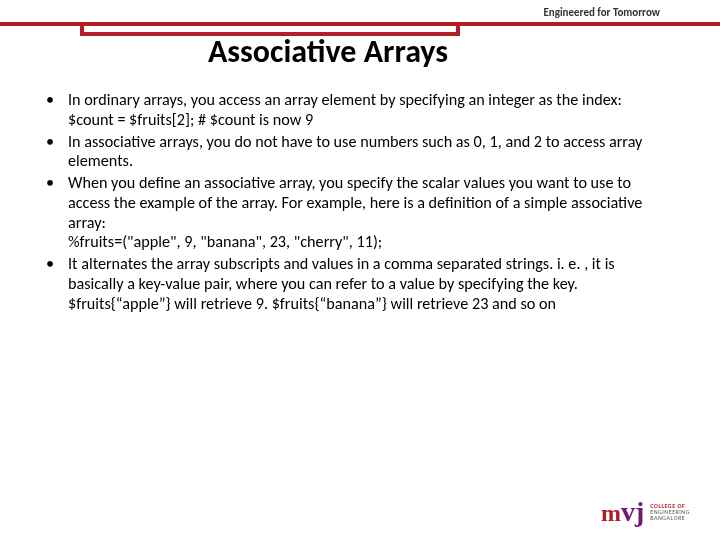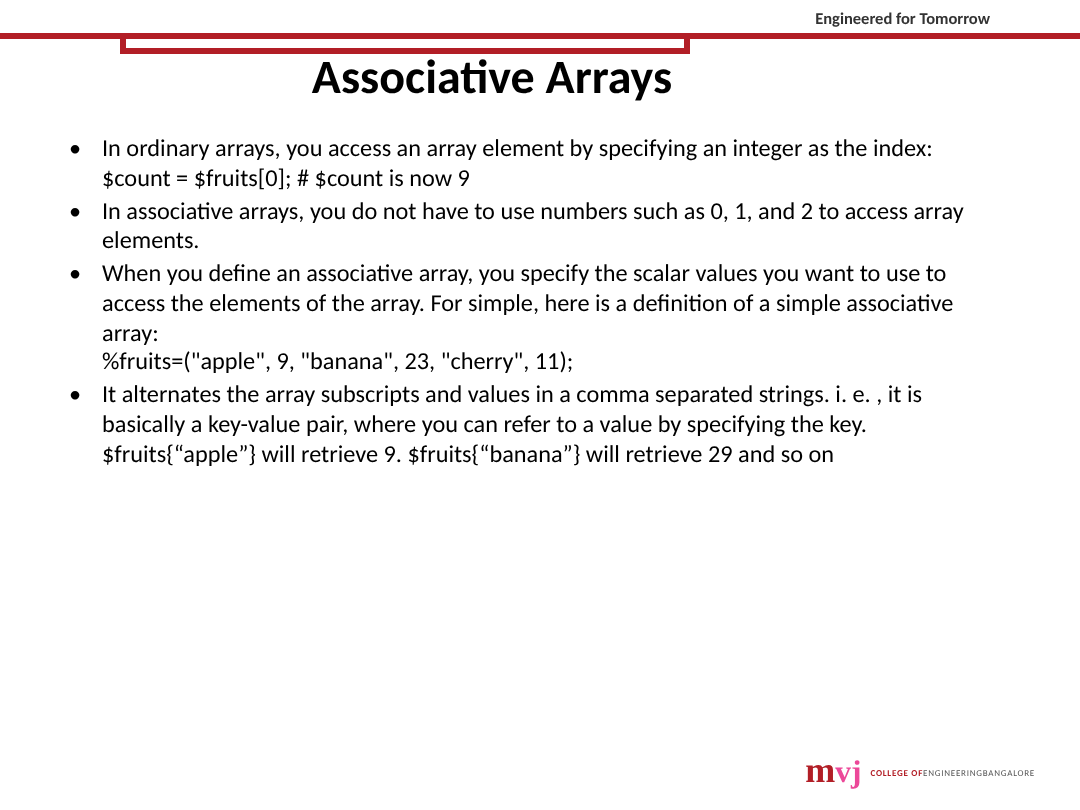--- a/index.html
+++ b/index.html
@@ -10,49 +10,49 @@
   .title-box { position: absolute; top: 26px; left: 80px; width: 380px; height: 10px; border-left: 4px solid #B21E26; border-right: 4px solid #B21E26; border-bottom: 4px solid #B21E26; }
   .title { position: absolute; top: 32px; left: 0; width: 612px; text-align: center; font-size: 32px; font-weight: 700; color: #000; padding-left: 44px; }
   .content { position: absolute; top: 90px; left: 38px; width: 620px; font-size: 16.2px; color: #000; line-height: 1.22; }
   .content ul { list-style: none; }
   .content li { position: relative; padding-left: 30px; margin-bottom: 2px; }
   .content li::before { content: "•"; position: absolute; left: 8px; top: 0; }
   .sub { display: block; padding-left: 0; }
   .logo { position: absolute; bottom: 12px; right: 30px; display: flex; align-items: center; gap: 6px; }
   .logo-mark { display: flex; align-items: baseline; }
   .m { font-family: Georgia, serif; font-size: 24px; font-weight: 700; color: #B21E26; }
-  .vj { font-family: Georgia, serif; font-size: 21px; font-weight: 700; color: #ec4899; }
-  .logo-text { display: flex; flex-direction: row; font-size: 6px; line-height: 1; color: #555; letter-spacing: 0.5px; }
+  .vj { font-family: Georgia, serif; font-size: 28px; font-weight: 700; color: #701a75; }
+  .logo-text { display: flex; flex-direction: column; font-size: 6px; line-height: 1; color: #555; letter-spacing: 0.5px; }
   .logo-text .l1 { color: #B21E26; font-weight: 700; }
 </style>
 </head>
 <body>
 
 <div class="slide">
   <div class="tagline">Engineered for Tomorrow</div>
   <div class="bar-top"></div>
   <div class="title-box"></div>
   <h1 class="title">Associative Arrays</h1>
 
   <div class="content">
     <ul>
       <li>
         <span>In ordinary arrays, you access an array element by specifying an integer as the index:</span>
-        <span class="sub">$count = $fruits[0];     # $count is now 9</span>
+        <span class="sub">$count = $fruits[2];     # $count is now 9</span>
       </li>
       <li>
         <span>In associative arrays, you do not have to use numbers such as 0, 1, and 2 to access array elements.</span>
       </li>
       <li>
-        <span>When you define an associative array, you specify the scalar values you want to use to access the elements of the array. For simple, here is a definition of a simple associative array:</span>
+        <span>When you define an associative array, you specify the scalar values you want to use to access the example of the array. For example, here is a definition of a simple associative array:</span>
         <span class="sub">%fruits=("apple", 9, "banana", 23, "cherry", 11);</span>
       </li>
       <li>
         <span>It alternates the array subscripts and values in a comma separated strings. i. e. , it is basically a key-value pair, where you can refer to a value by specifying the key.</span>
-        <span class="sub">$fruits{“apple”} will retrieve 9. $fruits{“banana”} will retrieve 29 and so on</span>
+        <span class="sub">$fruits{“apple”} will retrieve 9. $fruits{“banana”} will retrieve 23 and so on</span>
       </li>
     </ul>
   </div>
 
   <div class="logo">
     <div class="logo-mark">
       <span class="m">m</span>
         <span class="vj">vj</span>
     </div>
     <div class="logo-text">

